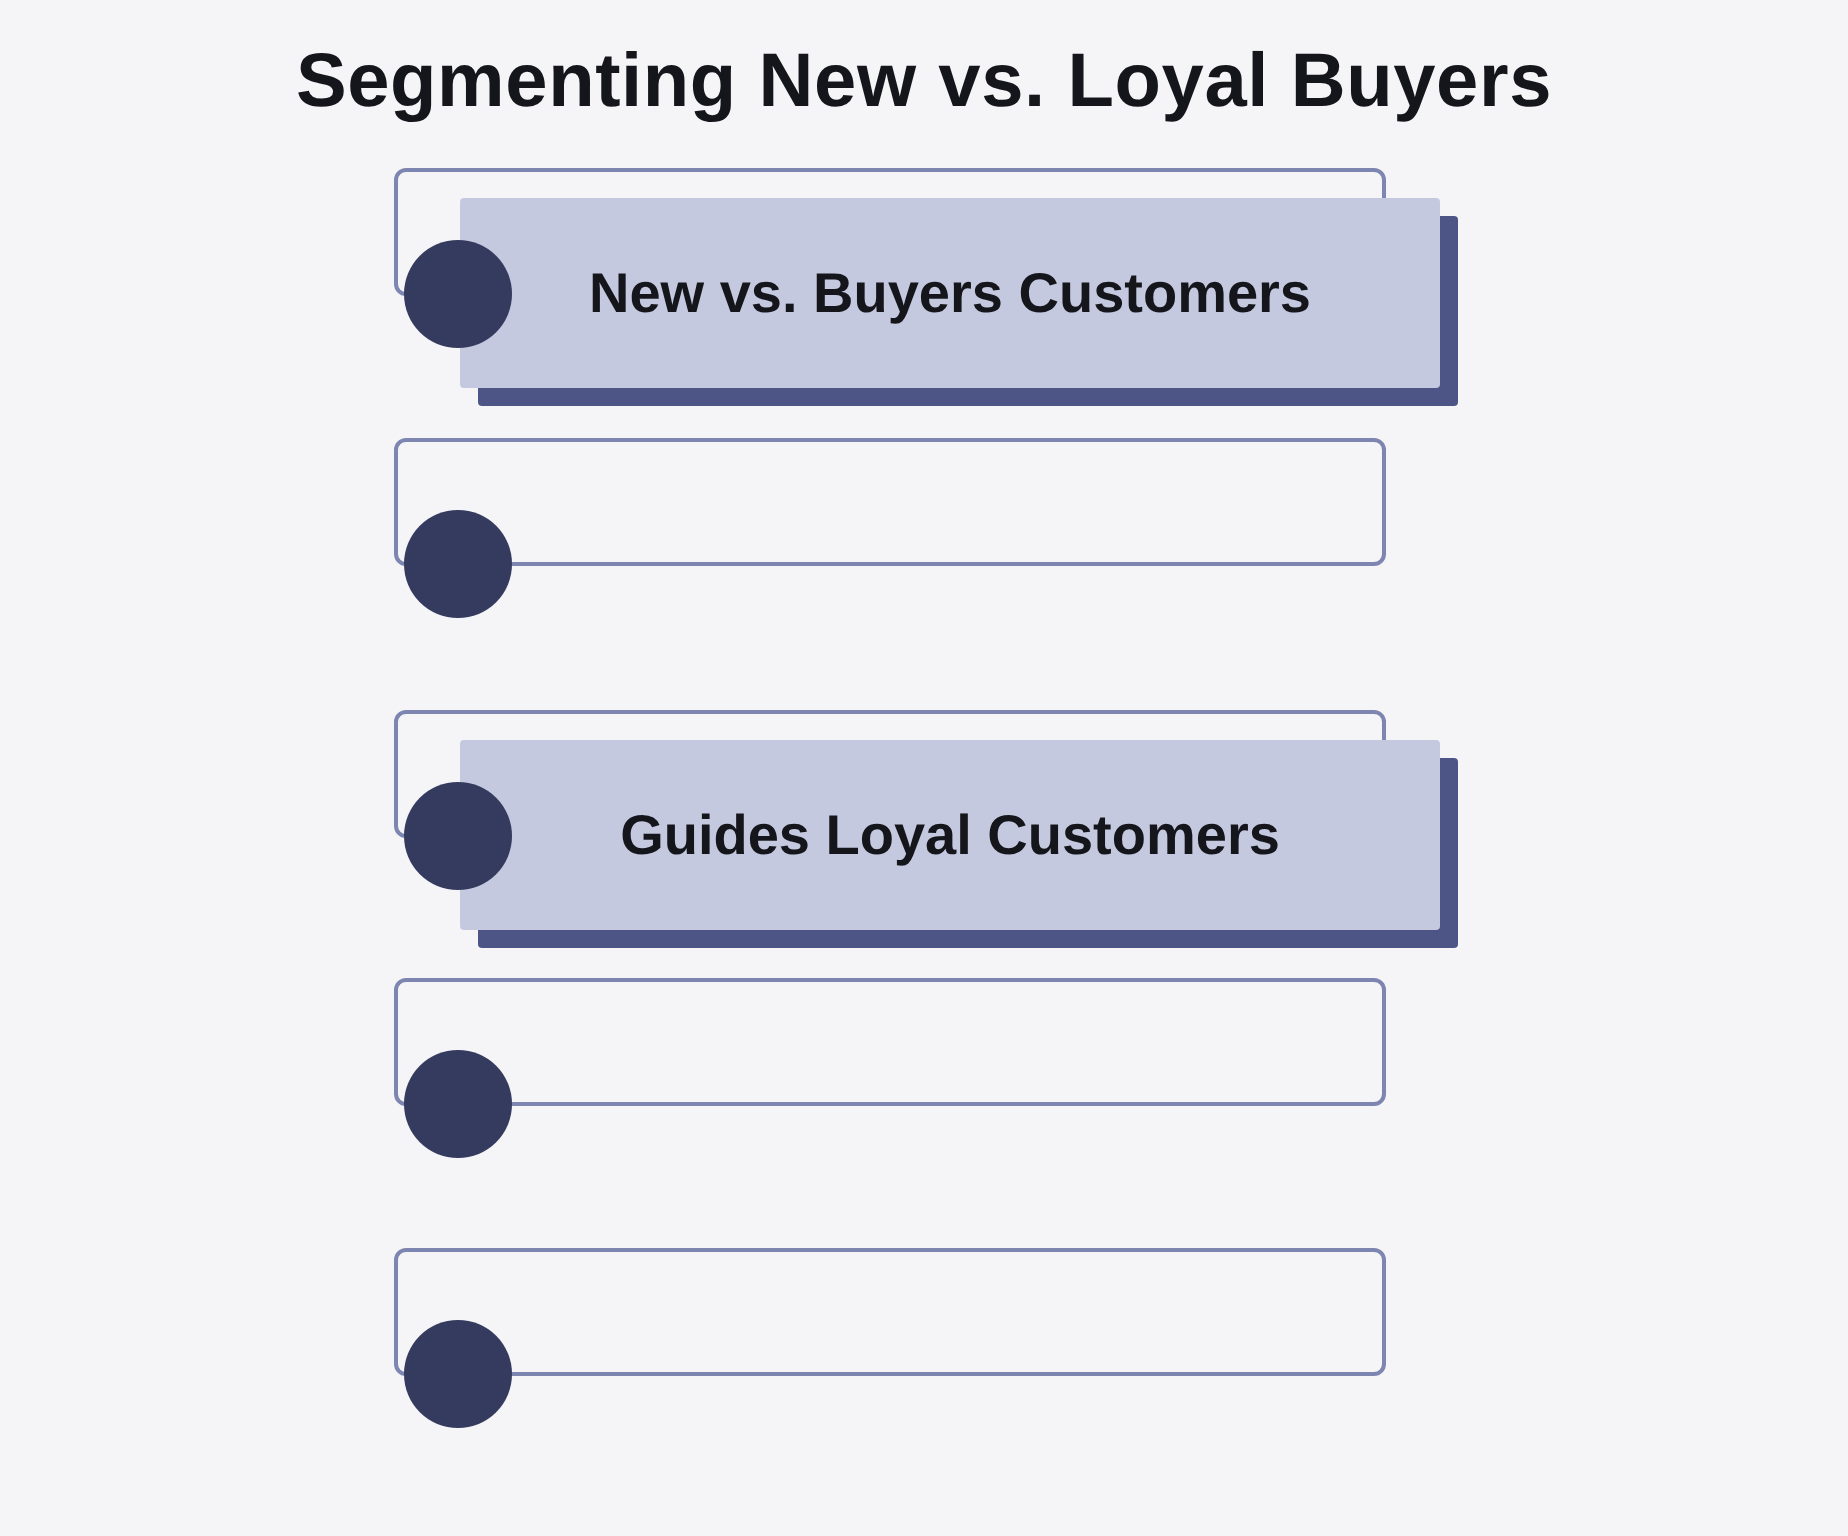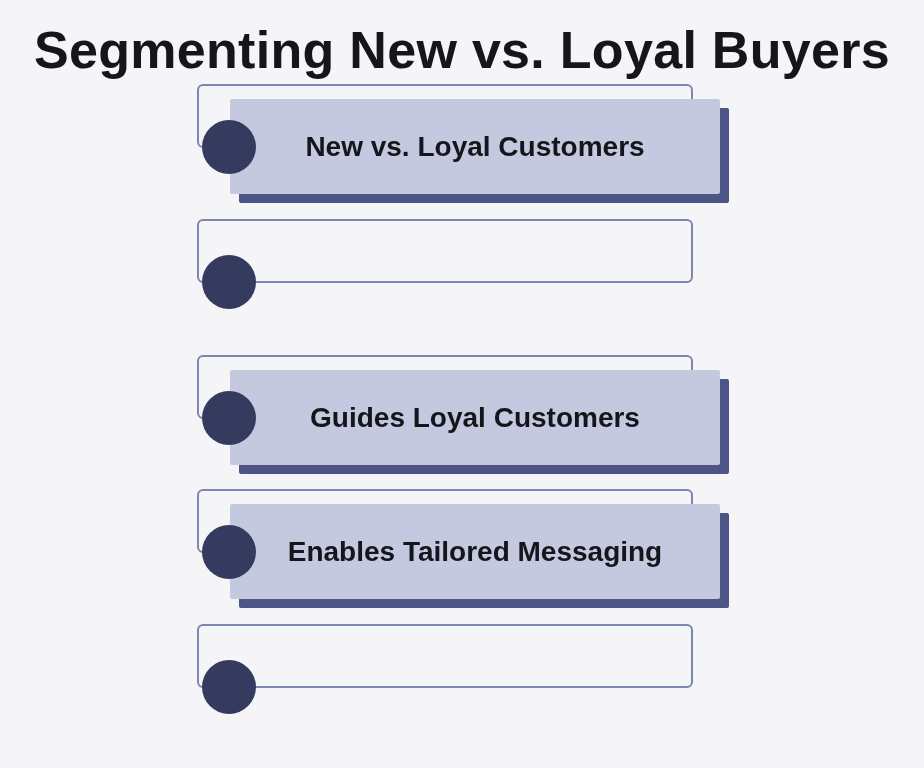--- a/index.html
+++ b/index.html
@@ -13,21 +13,21 @@
   html,body{margin:0;padding:0;}
   body{
     width:924px;height:768px;
     background:var(--background);
     font-family:"Liberation Sans",sans-serif;
     position:relative;overflow:hidden;
   }
   .title{
     position:absolute;top:20px;left:0;width:924px;margin:0;
     text-align:center;
-    font-size:52px;font-weight:bold;letter-spacing:.3px;
+    font-size:38px;font-weight:bold;letter-spacing:.3px;
     color:var(--text);
   }
   .group{
     position:absolute;left:197px;width:534px;height:121px;
   }
   .g1{top:84px}.g2{top:219px}.g3{top:355px}.g4{top:489px}.g5{top:624px}
   .outline{
     position:absolute;left:0;top:0;
     width:492px;height:60px;
     border:2px solid var(--outline-border);
@@ -58,43 +58,40 @@
 </style>
 </head>
 <body>
 
 <div>
   <h1 class="title">Segmenting New vs. Loyal Buyers</h1>
 
   <div class="group g1">
     <div class="outline"></div>
     <div class="card">
-      <span class="card-label">New vs. Loyal Customers</span>
+      <span class="card-label">New vs. Buyers Customers</span>
     </div>
     <div class="bullet"></div>
   </div>
 
   <div class="group g2">
     <div class="outline"></div>
     <div class="bullet"></div>
   </div>
 
   <div class="group g3">
     <div class="outline"></div>
     <div class="card">
       <span class="card-label">Guides Loyal Customers</span>
     </div>
     <div class="bullet"></div>
   </div>
 
   <div class="group g4">
     <div class="outline"></div>
-    <div class="card">
-      <span class="card-label">Enables Tailored Messaging</span>
-    </div>
     <div class="bullet"></div>
   </div>
 
   <div class="group g5">
     <div class="outline"></div>
     <div class="bullet"></div>
   </div>
 </div>
 
 </body></html>

